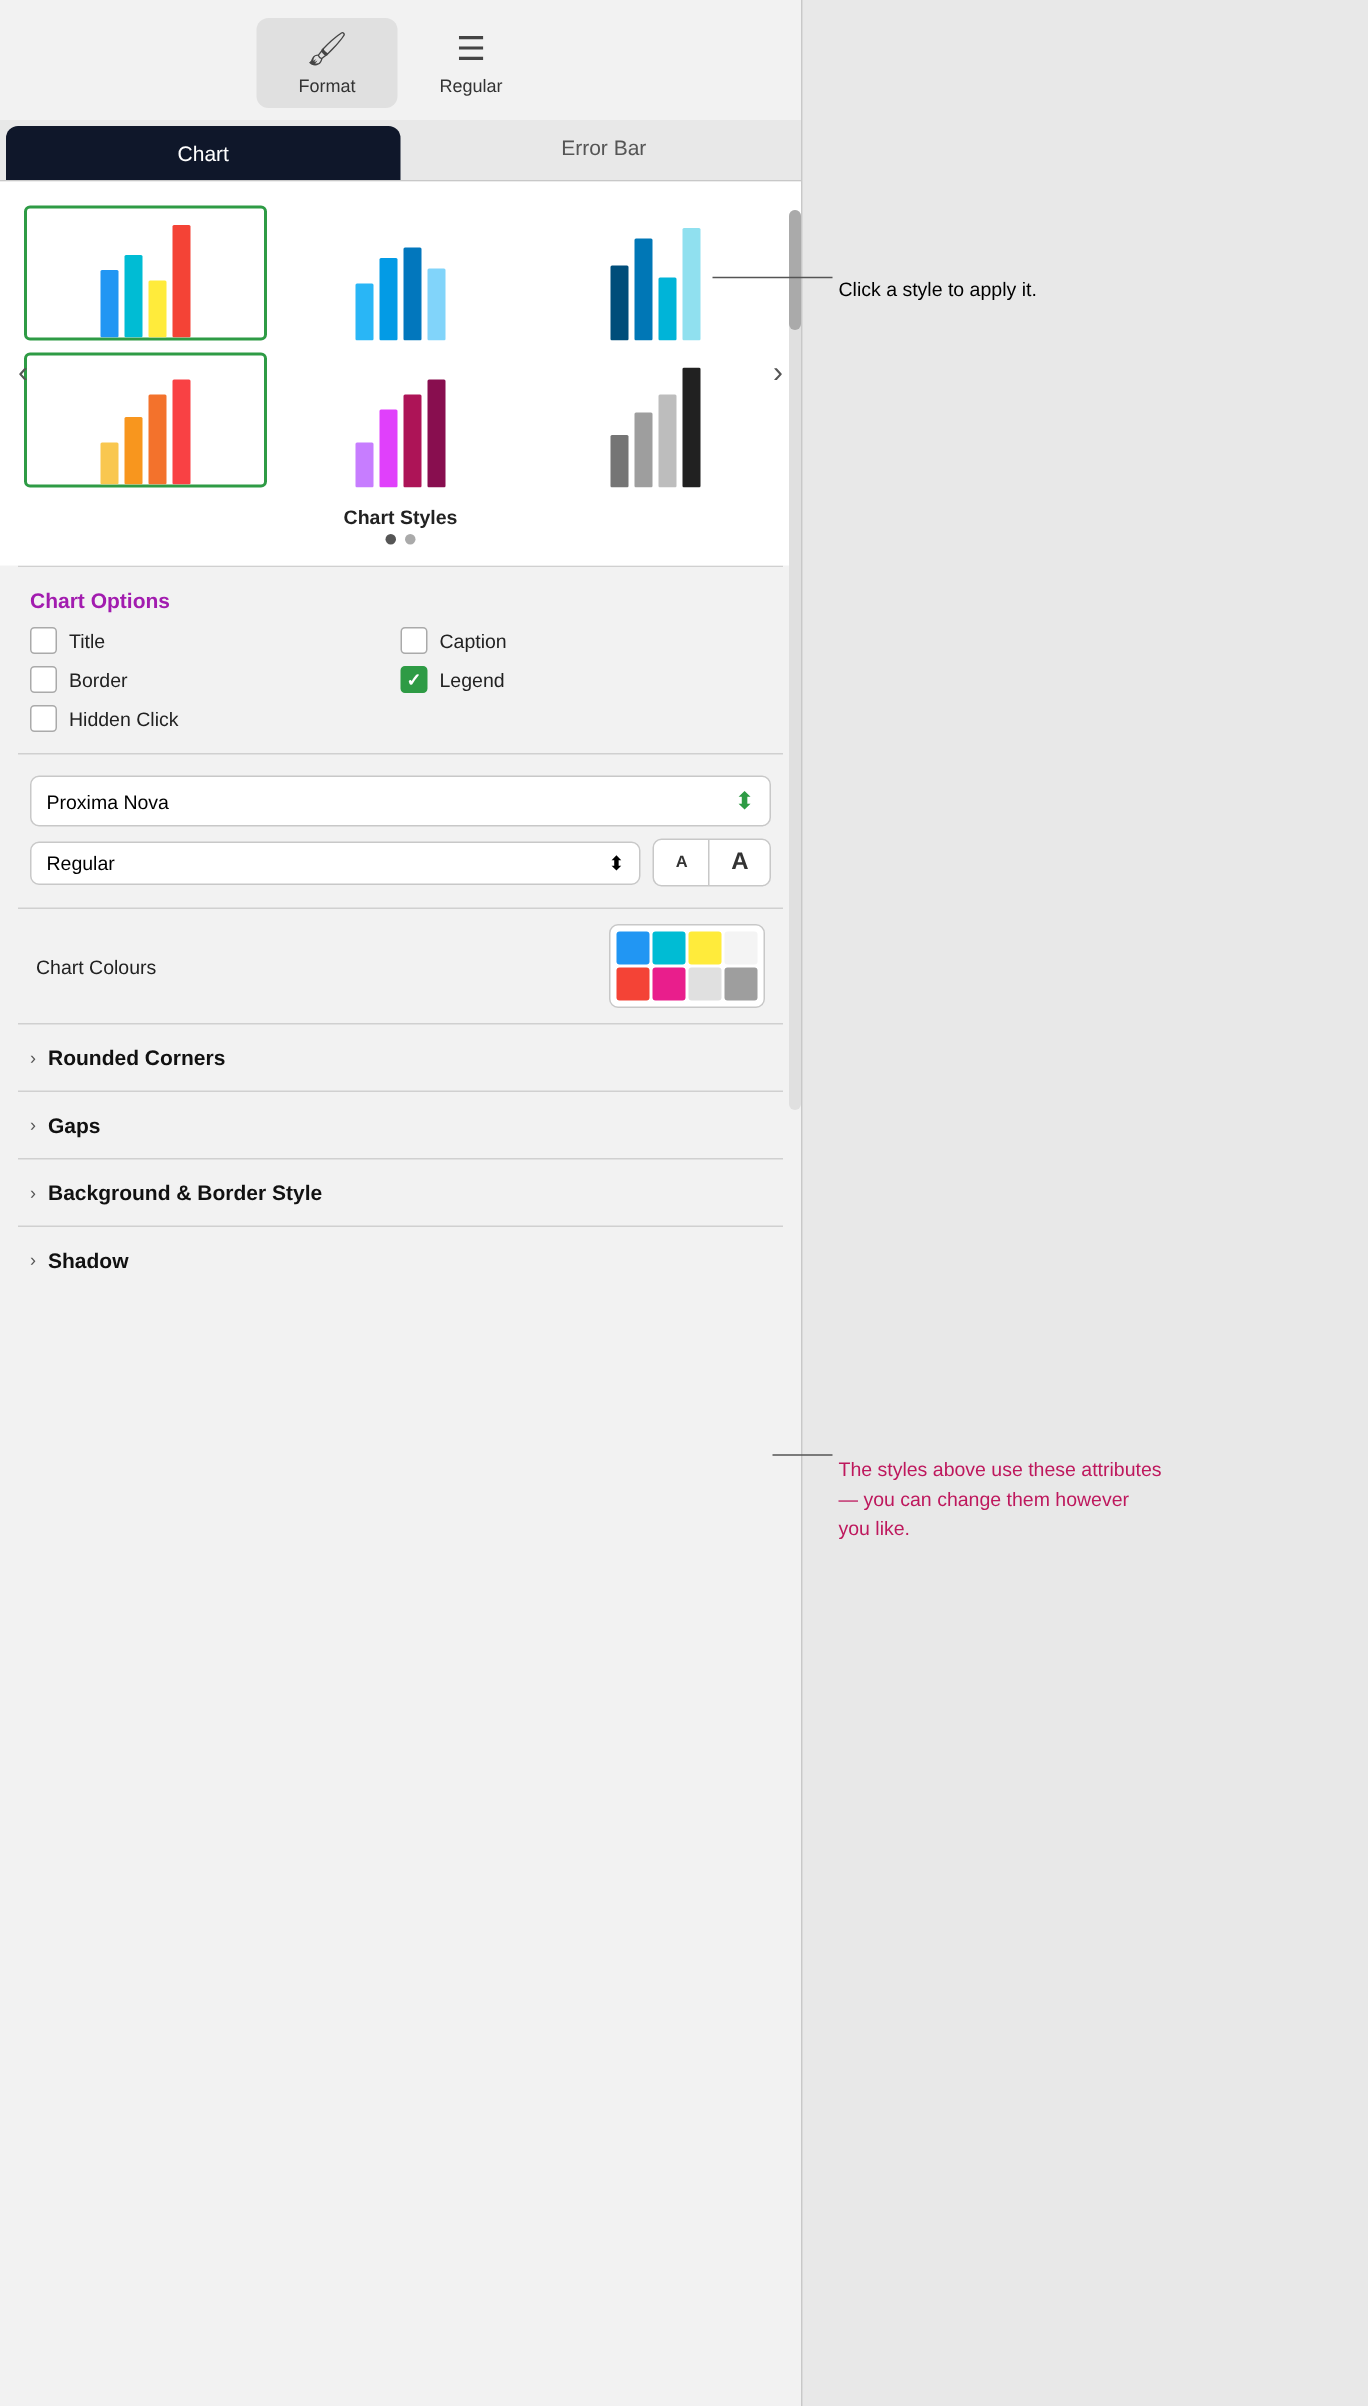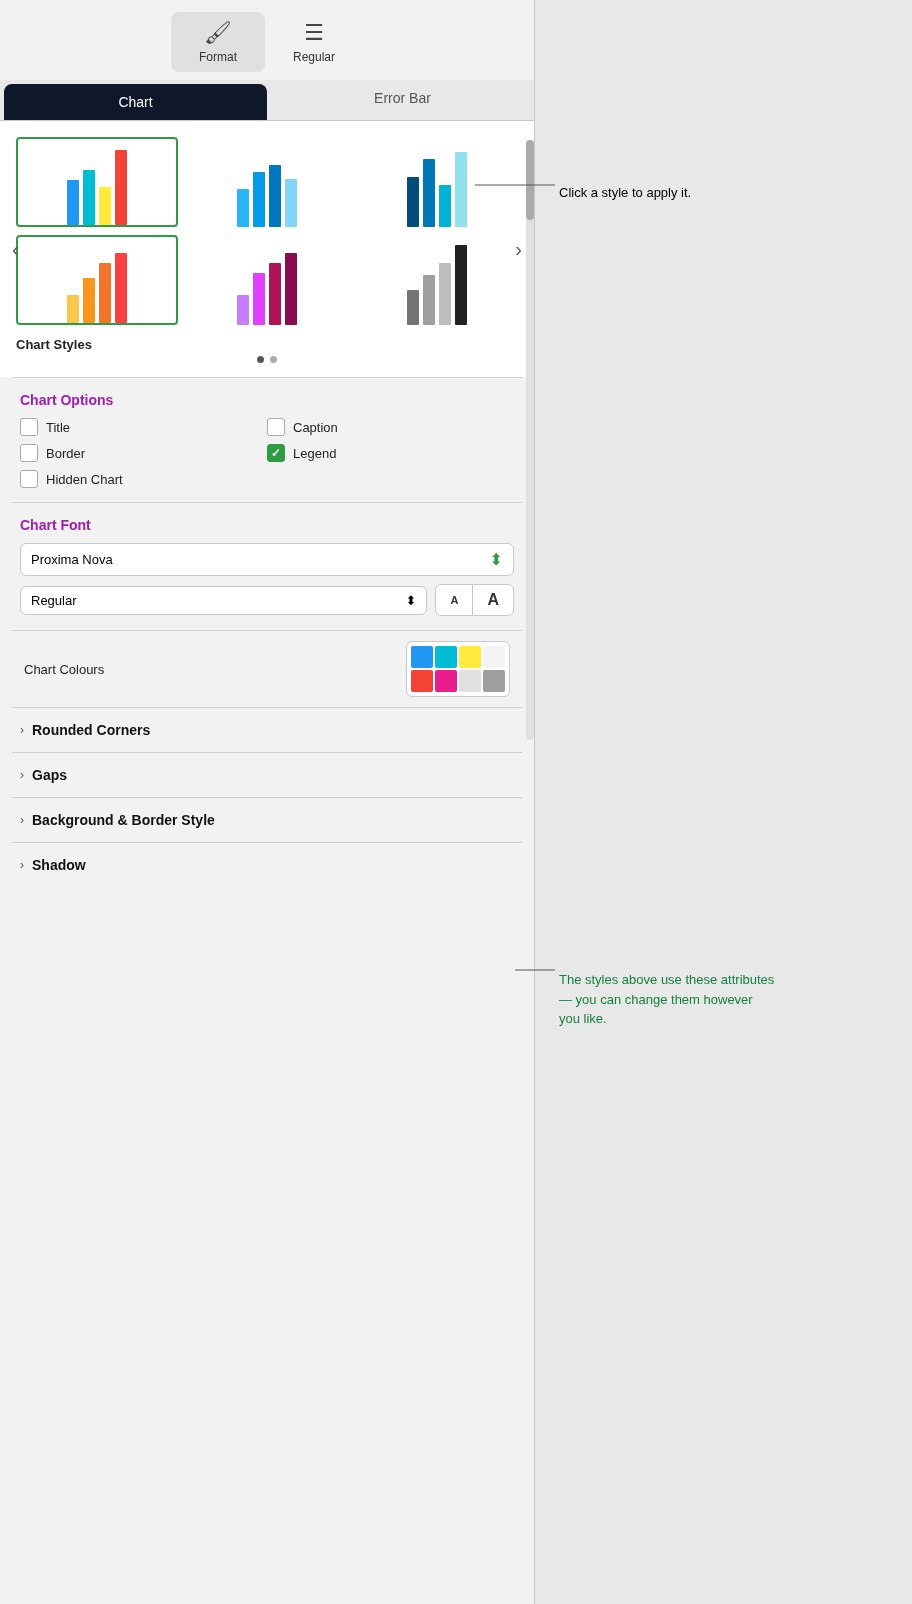--- a/index.html
+++ b/index.html
@@ -97,21 +97,21 @@
       height: 90px;
       cursor: pointer;
       border-radius: 4px;
     }
     .chart-style-item:first-child {
       border: 2px solid #2e9b45;
       border-radius: 4px;
     }
     
     .chart-label-area {
-      text-align: left;
+      text-align: center;
       padding: 4px 0 6px;
     }
     .chart-label-area .chart-styles-title {
       font-size: 13px;
       font-weight: 600;
       color: #222;
     }
     .pagination-dots {
       display: flex;
       justify-content: center;
@@ -434,29 +434,28 @@
       <div class="checkbox-row">
         <div class="custom-checkbox"></div>
         <label>Border</label>
       </div>
       <div class="checkbox-row">
         <div class="custom-checkbox checked"></div>
         <label>Legend</label>
       </div>
       <div class="checkbox-row">
         <div class="custom-checkbox"></div>
-        <label>Hidden Chart</label>
+        <label>Hidden Click</label>
       </div>
     </div>
   </div>
 
   <div class="divider"></div>
 
   <div class="section">
-    <div class="section-title">Chart Font</div>
     <div class="font-select-row">
       <div class="font-select-full">
         <span>Proxima Nova</span>
         <span class="spinner-icon">⬍</span>
       </div>
     </div>
     <div class="font-row-second">
       <div class="font-style-select">
         <span>Regular</span>
         <span class="spinner-icon">⬍</span>
@@ -523,15 +522,15 @@
     <svg width="80" height="2" style="overflow:visible; position:absolute; left:-80px; top:0;">
       <line x1="0" y1="0" x2="80" y2="0" stroke="#555" stroke-width="1"></line>
     </svg>
     <div style="font-size:13px; color:#000000; white-space:nowrap; margin-left:4px;">Click a style to apply it.</div>
   </div>
 
   <div style="position:absolute; top:970px; left:20px; max-width:220px;">
     <svg width="40" height="2" style="overflow:visible; position:absolute; left:-40px; top:0;">
       <line x1="0" y1="0" x2="40" y2="0" stroke="#555" stroke-width="1"></line>
     </svg>
-    <div style="font-size:13px; color:#15803d; line-height:1.5; margin-left:4px;">The styles above use these attributes — you can change them however you like.</div>
+    <div style="font-size:13px; color:#be185d; line-height:1.5; margin-left:4px;">The styles above use these attributes — you can change them however you like.</div>
   </div>
 </div>
 
 </body></html>

